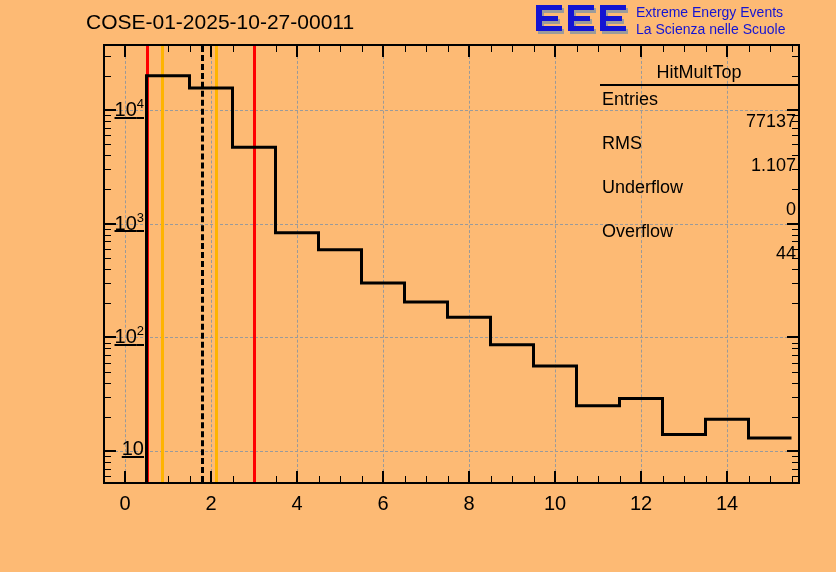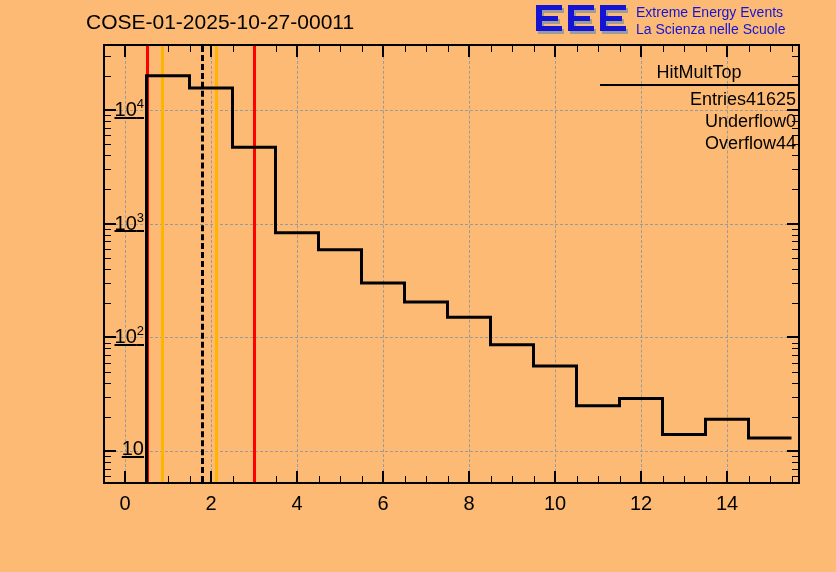--- a/index.html
+++ b/index.html
@@ -52,21 +52,21 @@
     border-left:3px dashed #000;
   }
 
   
   .stats{
     position:absolute;left:600px;top:62px;width:198px;
     font-size:18px;color:#000;background:transparent;
   }
   .stats .st-title{text-align:center;padding-bottom:1px;}
   .stats .st-rule{height:2px;background:#000;margin:0 0 2px 0;}
-  .stats .st-row{display:flex;justify-content:flex-end;line-height:22px;padding:0 2px;}
+  .stats .st-row{display:flex;justify-content:center;line-height:22px;padding:0 2px;flex-direction:column;}
   .stats .st-row .k{text-align:left;}
   .stats .st-row .v{text-align:right;}
 </style>
 </head>
 <body>
 
 <div id="root">
 
   <div class="title">COSE-01-2025-10-27-00011</div>
 
@@ -279,21 +279,25 @@
     <path id="hist-path" fill="none" stroke="#000000" stroke-width="3" stroke-linejoin="miter" stroke-linecap="butt" d="M146.5 482.0 L146.5 75.7 L189.5 75.7 L189.5 87.9 L232.5 87.9 L232.5 147.2 L275.5 147.2 L275.5 232.8 L318.5 232.8 L318.5 249.7 L361.5 249.7 L361.5 283.1 L404.5 283.1 L404.5 301.9 L447.5 301.9 L447.5 317.3 L490.5 317.3 L490.5 344.7 L533.5 344.7 L533.5 365.9 L576.5 365.9 L576.5 405.8 L619.5 405.8 L619.5 398.4 L662.5 398.4 L662.5 434.4 L705.5 434.4 L705.5 419.3 L748.5 419.3 L748.5 438.0 L791.5 438.0 L791.5 438.0"></path>
   </svg>
 
 
   <div class="stats">
     <div class="st-title">HitMultTop</div>
     <div class="st-rule"></div>
     <div id="stats-rows">
         <div class="st-row">
           <span class="k">Entries</span>
-          <span class="v">41625</span>
+          <span class="v">77137</span>
+        </div>
+        <div class="st-row">
+          <span class="k">RMS</span>
+          <span class="v">1.107</span>
         </div>
         <div class="st-row">
           <span class="k">Underflow</span>
           <span class="v">0</span>
         </div>
         <div class="st-row">
           <span class="k">Overflow</span>
           <span class="v">44</span>
         </div>
       </div>

